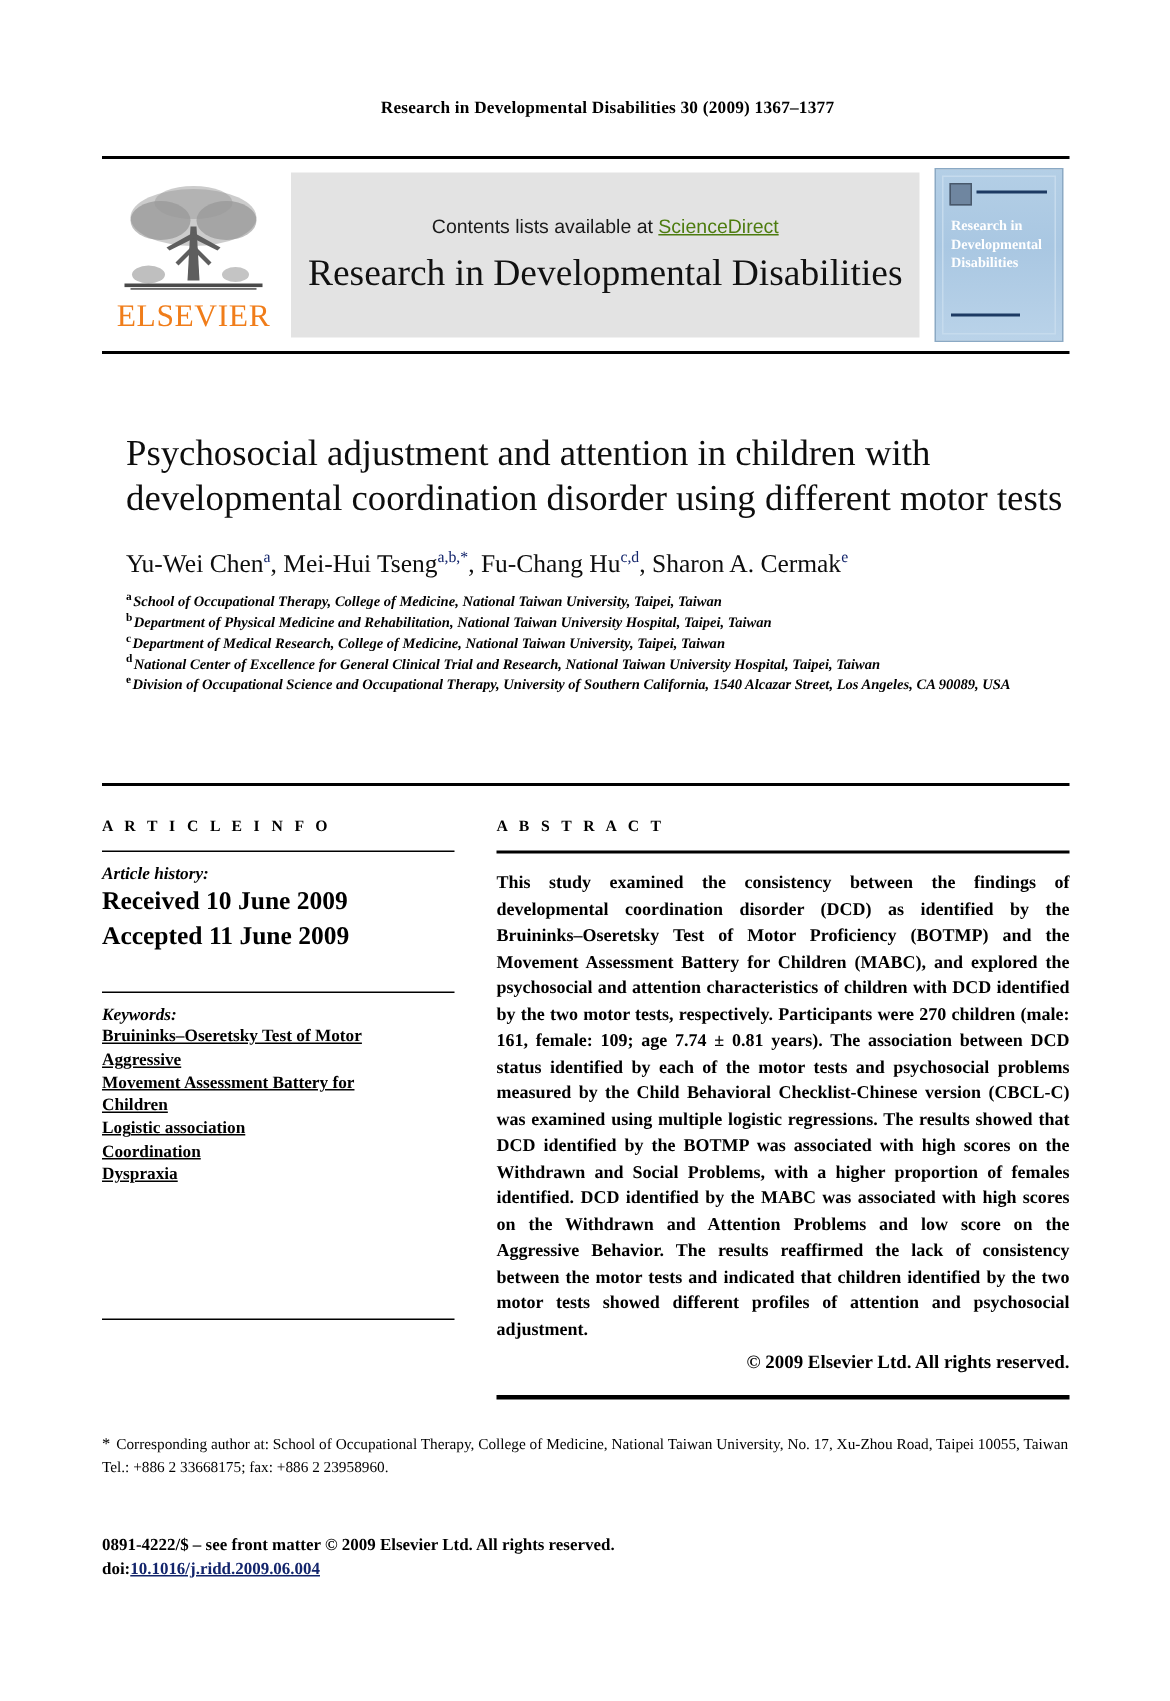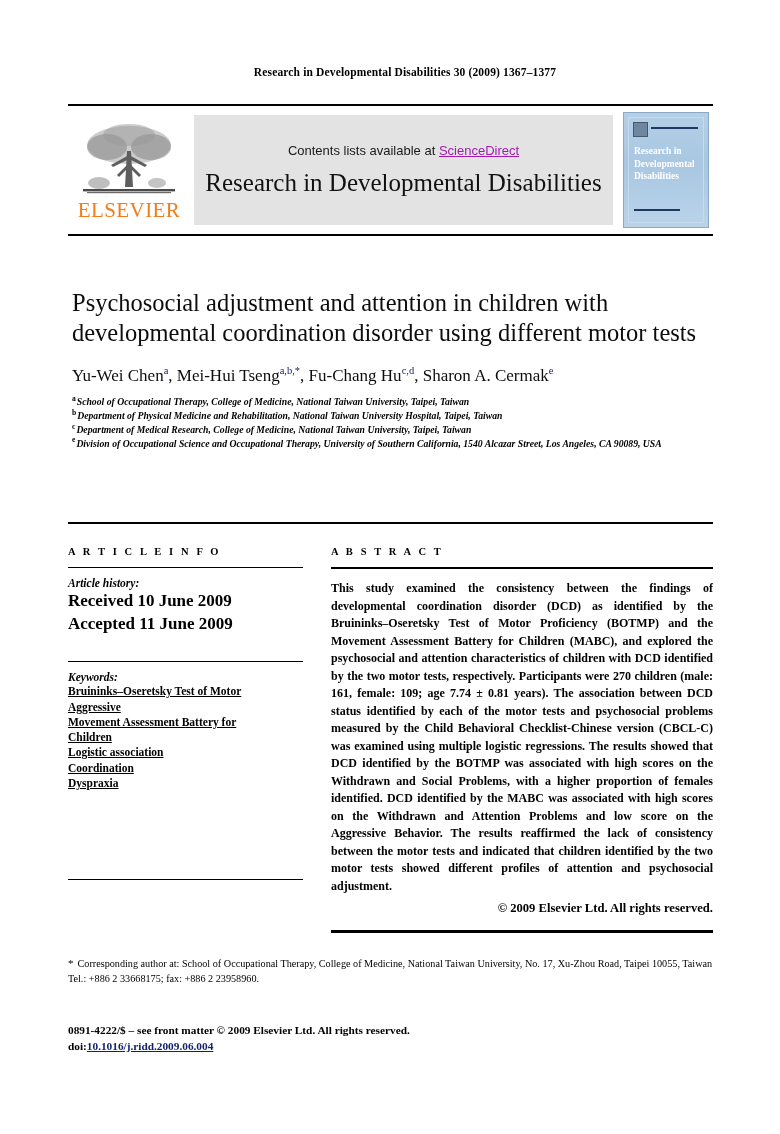--- a/index.html
+++ b/index.html
@@ -78,21 +78,21 @@
     align-items: center;
     justify-content: center;
     box-sizing: border-box;
   }
   .sd-line {
     font-family: "Liberation Sans", "DejaVu Sans", sans-serif;
     font-size: 13px;
     color: #1a1a1a;
     margin-bottom: 10px;
   }
-  .sd-link { color: #a21caf; }
+  .sd-link { color: #4d7c0f; }
   .journal-title-big {
     font-family: "Liberation Serif", "DejaVu Serif", serif;
     font-size: 25px;
     line-height: 1.18;
     text-align: center;
     color: #111;
   }
 
   .cover-thumb {
     width: 86px;
@@ -134,21 +134,21 @@
     font-weight: bold;
     font-size: 9.5px;
     line-height: 1.32;
     color: #ffffff;
   }
 
   
   .title-block {
     position: absolute;
     top: 288px;
-    left: 72px;
+    left: 84px;
     width: 645px;
   }
   .article-title {
     font-family: "Liberation Serif", "DejaVu Serif", serif;
     font-size: 24.5px;
     line-height: 1.23;
     color: #0d0d0d;
     margin: 0 0 18px 0;
     font-weight: normal;
   }
@@ -361,20 +361,21 @@
     <h1 class="article-title">Psychosocial adjustment and attention in children with developmental coordination disorder using different motor tests</h1>
 
     <div class="authors">
       <span>Yu-Wei Chen</span><sup>a</sup><span>, </span><span>Mei-Hui Tseng</span><sup>a,b,*</sup><span>, </span><span>Fu-Chang Hu</span><sup>c,d</sup><span>, </span><span>Sharon A. Cermak</span><sup>e</sup>
     </div>
 
     <div class="affiliations">
       <div><sup>a</sup><span>School of Occupational Therapy, College of Medicine, National Taiwan University, Taipei, Taiwan</span></div>
       <div><sup>b</sup><span>Department of Physical Medicine and Rehabilitation, National Taiwan University Hospital, Taipei, Taiwan</span></div>
       <div><sup>c</sup><span>Department of Medical Research, College of Medicine, National Taiwan University, Taipei, Taiwan</span></div>
+      <div><sup>d</sup><span>National Center of Excellence for General Clinical Trial and Research, National Taiwan University Hospital, Taipei, Taiwan</span></div>
       <div><sup>e</sup><span>Division of Occupational Science and Occupational Therapy, University of Southern California, 1540 Alcazar Street, Los Angeles, CA 90089, USA</span></div>
     </div>
   </div>
 
   <div class="rule-title"></div>
 
   <div class="cols">
 
     <div class="col-info">
       <div class="sec-head">A R T I C L E   I N F O</div>

